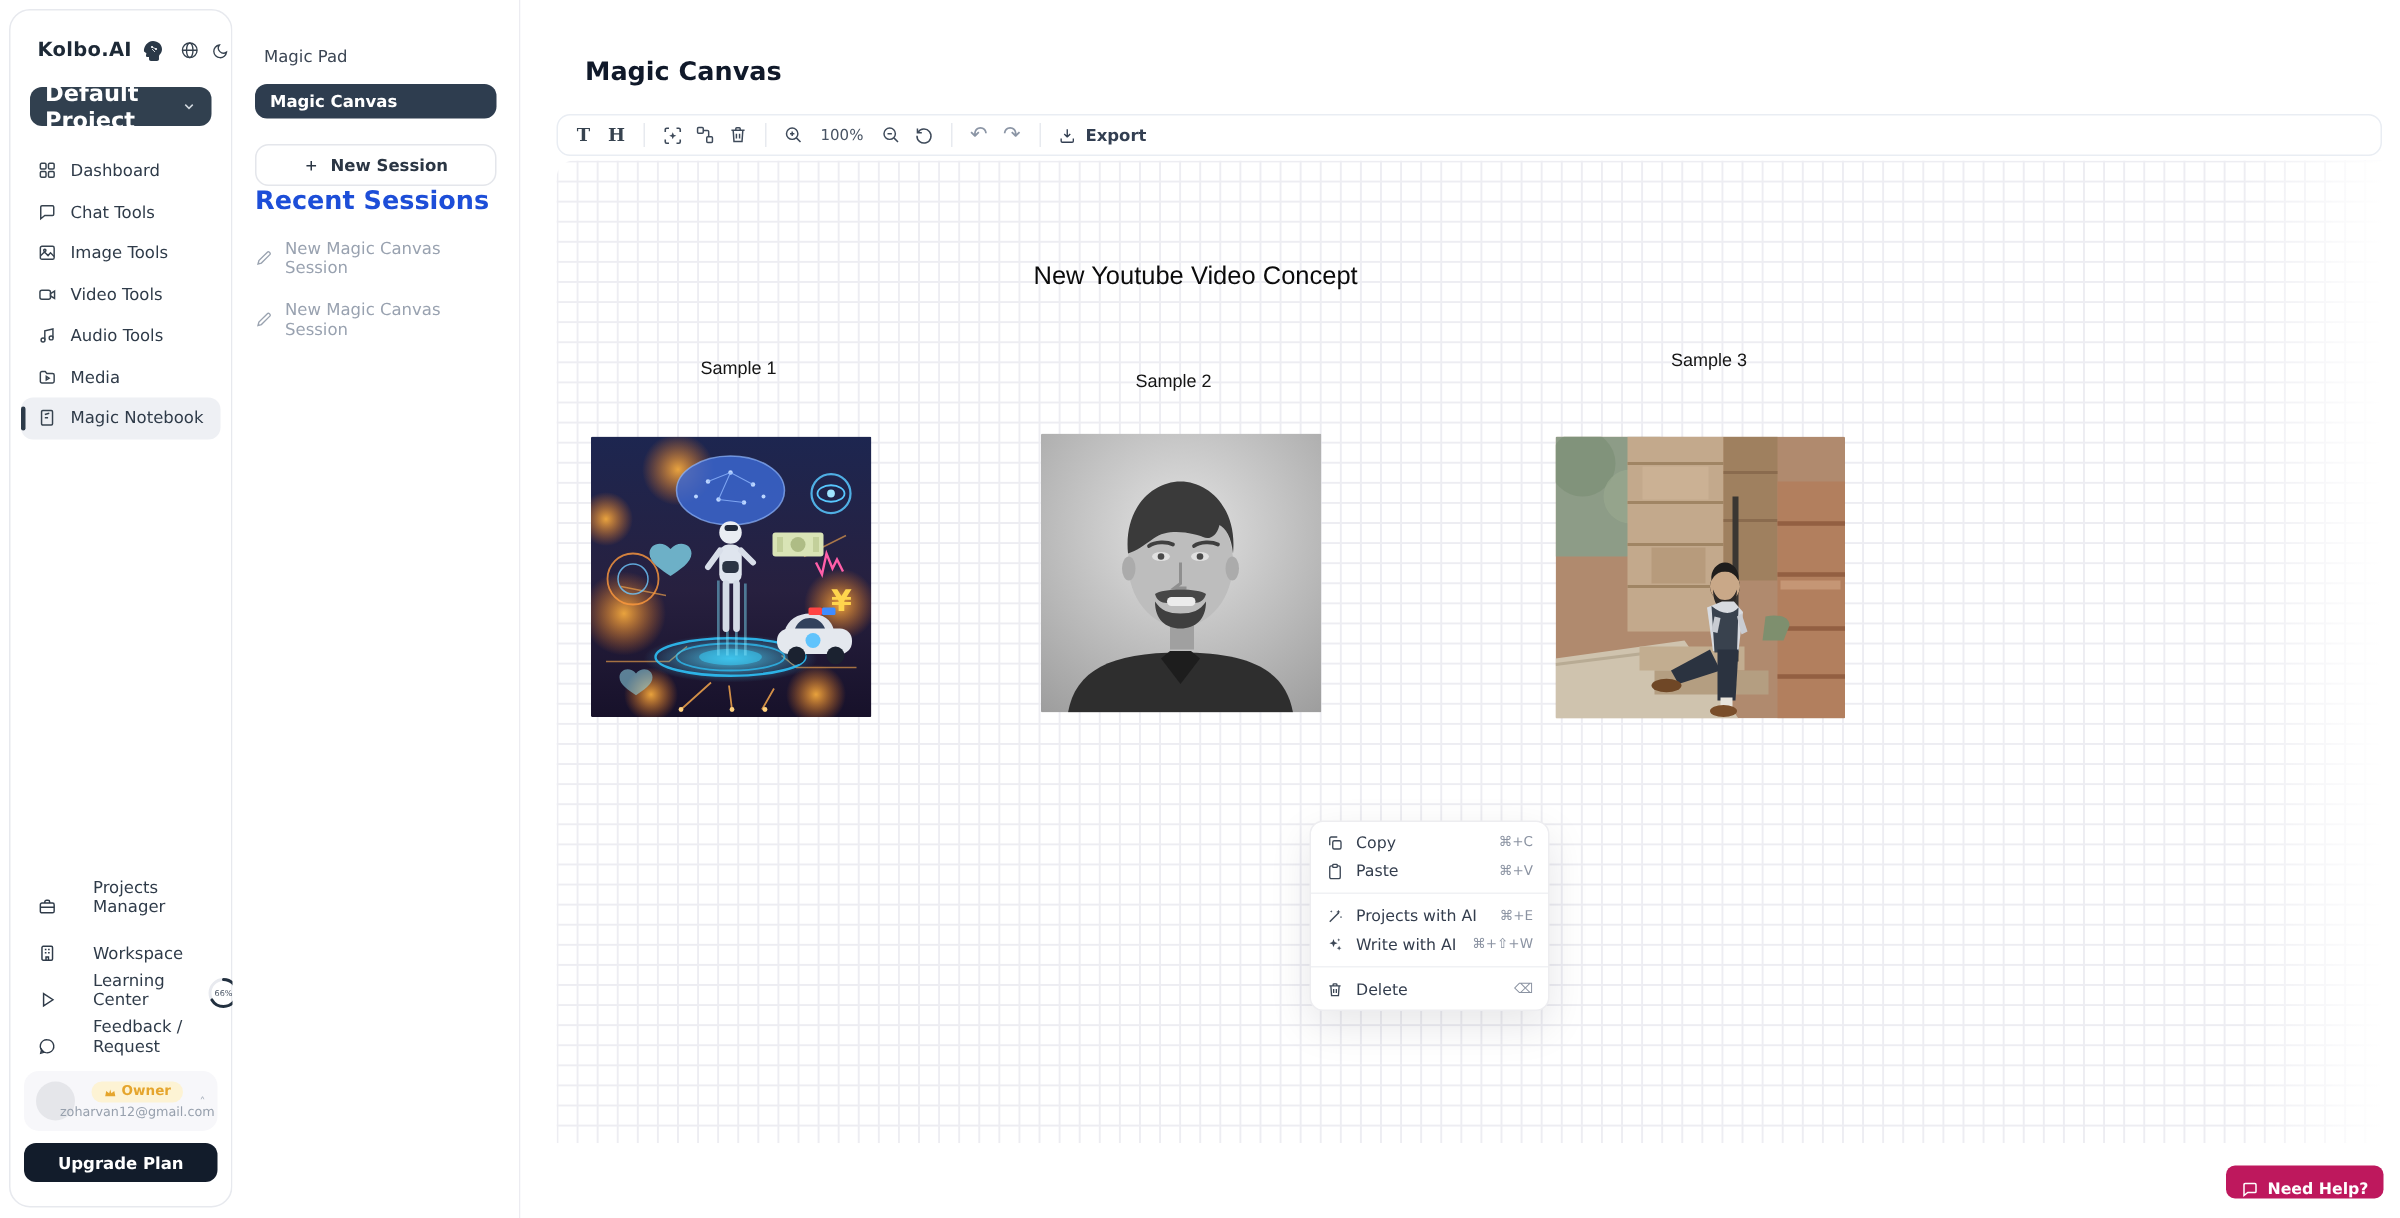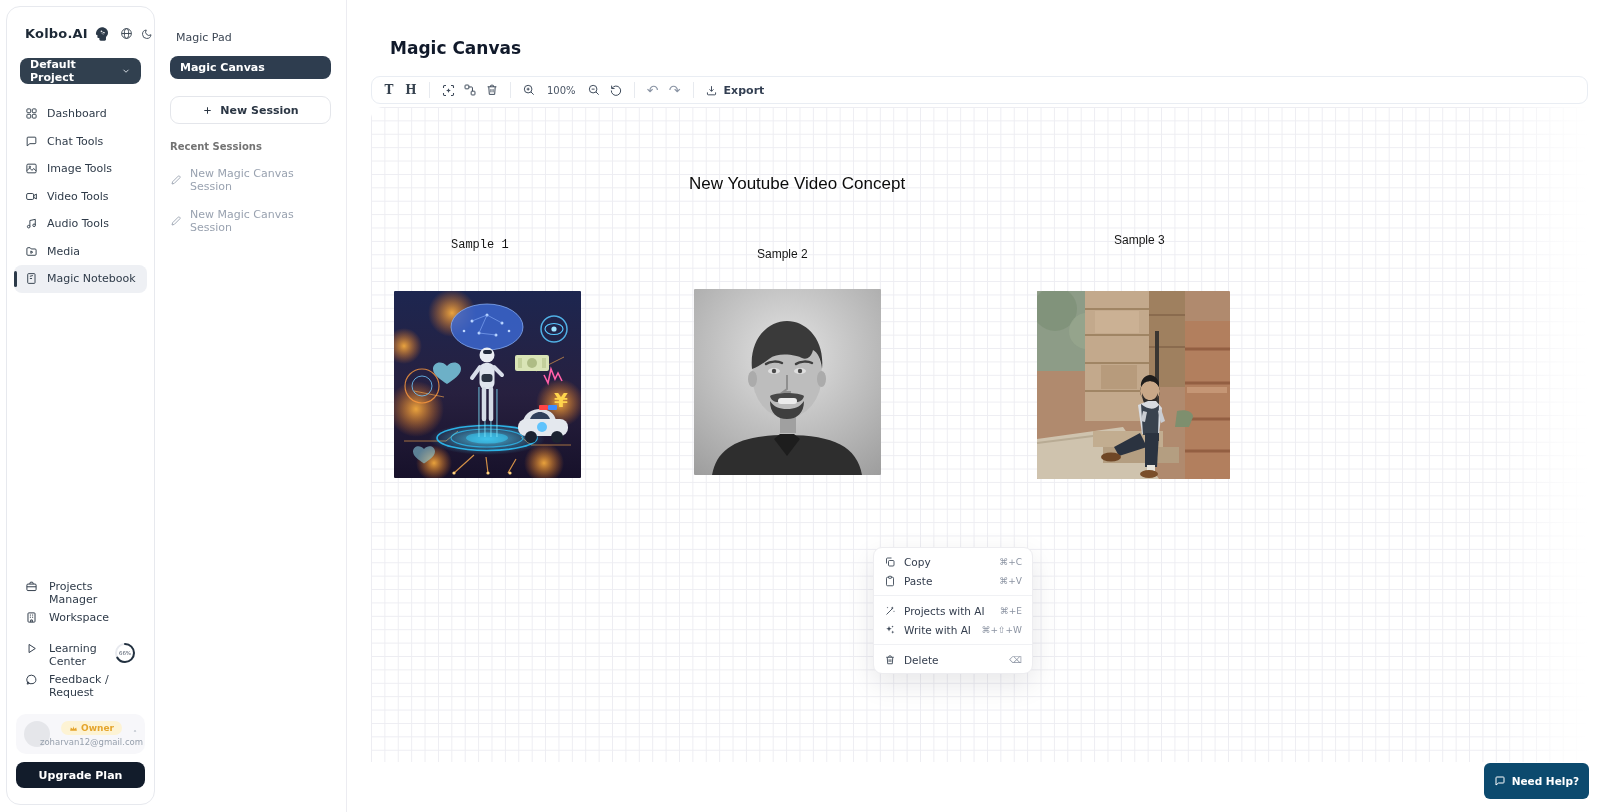--- a/index.html
+++ b/index.html
@@ -10,31 +10,31 @@
   
   .sidebar { position:absolute; left:6px; top:6px; width:149px; height:799px;
     background:#fff; border:1px solid #e7e9ee; border-radius:14px; }
   .logo-row { display:flex; align-items:center; margin:18px 12px 0 18px; gap:4px; }
   .brand { font-size:13px; font-weight:800; color:#1d2936; letter-spacing:.2px; }
   .logo-head { margin-left:2px; }
   .logo-spacer { flex:1; }
   .top-ico { color:#36424f; padding:2px; cursor:pointer; }
   .project-btn { margin:16px 13px 0; height:26px; background:#31404f; border-radius:8px;
     display:flex; align-items:center; padding:0 10px; color:#fff; cursor:pointer; }
-  .project-btn span { font-size:11px; font-weight:600; }
+  .project-btn span { font-size:15px; font-weight:600; }
   .project-btn .chev { margin-left:auto; color:#cfd6dd; }
   .nav { margin:16px 7px 0; display:flex; flex-direction:column; }
   .nav-item { height:27.5px; display:flex; align-items:center; gap:9px; padding:0 11px;
     border-radius:8px; font-size:11px; font-weight:500; color:#2f3b49; cursor:pointer; position:relative; }
   .nav-item .nico { color:#37434f; flex:0 0 auto; }
   .nav-item.active { background:#eef0f4; }
   .nav-item.active::before { content:""; position:absolute; left:0; top:6px; bottom:6px;
     width:3px; background:#2c3a49; border-radius:2px; }
   .sidebar-bottom { position:absolute; left:7px; right:7px; bottom:16px; }
-  .foot-item { height:31px; display:flex; align-items:flex-start; gap:11px; padding:0 11px;
+  .foot-item { height:31px; display:flex; align-items:flex-end; gap:24px; padding:0 11px;
     font-size:11px; font-weight:500; color:#2f3b49; cursor:pointer; border-radius:8px; }
   .ring-badge { margin-left:4px; position:relative; width:22px; height:22px; }
   .user-card { margin:10px 2px 8px; background:#f7f7fa; border-radius:10px; padding:7px 8px;
     display:flex; align-items:center; gap:17px; cursor:pointer; }
   .avatar { width:26px; height:26px; border-radius:50%; background:#e5e6ea; flex:0 0 auto; }
   .user-col { display:flex; flex-direction:column; align-items:center; gap:2px; min-width:0; }
   .owner-pill { display:flex; align-items:center; gap:3px; background:#fdf3d4; color:#e5a52d;
     border-radius:9px; padding:2px 8px; font-size:9px; font-weight:700; }
   .user-email { font-size:8.5px; color:#97a0ad; white-space:nowrap; }
   .user-chev { color:#aab2bd; font-size:8px; margin-left:auto; }
@@ -45,21 +45,21 @@
   
   .panel2 { position:absolute; left:155px; top:0; width:192px; height:812px;
     background:#fff; border-right:1px solid #ececf1; padding:29px 15px 0; }
   .pad-item { font-size:11px; font-weight:500; color:#3c4654; padding:2px 6px 12px; cursor:pointer; }
   .canvas-pill { height:23px; background:#2e3d4f; border-radius:8px; color:#fff;
     font-size:11px; font-weight:600; display:flex; align-items:center; padding:0 10px; cursor:pointer; }
   .new-session { margin-top:17px; height:28px; width:100%; background:#fff;
     border:1px solid #e4e6eb; border-radius:9px; display:flex; align-items:center;
     justify-content:center; gap:7px; font-size:11px; font-weight:600; color:#2b3644;
     font-family:inherit; cursor:pointer; }
-  .recent-heading { margin-top:17px; font-size:10px; font-weight:700; color:#737373; }
+  .recent-heading { font-size:17px; font-weight:700; color:#1d4ed8; }
   .recent-item { margin-top:15px; display:flex; align-items:center; gap:8px;
     font-size:11px; color:#99a2b0; cursor:pointer; }
   .recent-item .pico { color:#9aa3b0; }
 
   
   .main { position:absolute; left:347px; top:0; right:0; bottom:0; background:#fff; }
   .main-title { position:absolute; left:43px; top:38px; font-size:17px; font-weight:700;
     color:#10192a; }
   .toolbar { position:absolute; left:24px; right:12px; top:76px; height:28px;
     border:1px solid #e9edf3; border-radius:9px; background:#fff;
@@ -90,22 +90,22 @@
   
   .ctx { position:absolute; left:502px; top:440px; width:160px; background:#fff;
     border:1px solid #ededf0; border-radius:9px; padding:4px 0;
     box-shadow:0 10px 28px rgba(16,24,40,.10); }
   .cm-item { height:19px; display:flex; align-items:center; gap:8px; padding:0 10px;
     font-size:10.5px; color:#333d4d; cursor:pointer; }
   .cm-item .cico { color:#3c4756; flex:0 0 auto; }
   .cm-short { margin-left:auto; font-size:9px; color:#8b93a2; }
   .cm-div { height:1px; background:#f0f1f4; margin:5px 0; }
 
-  .help-btn { position:absolute; right:11px; bottom:13px; height:36px; background:#0c4a6e;
-    color:#fff; border:none; border-radius:6px; display:flex; align-items:center; gap:6px;
+  .help-btn { position:absolute; right:11px; bottom:13px; height:22px; background:#be185d;
+    color:#fff; border:none; border-radius:6px; display:flex; align-items:flex-end; gap:6px;
     padding:0 10px; font-size:10.5px; font-weight:700; font-family:inherit; cursor:pointer; }
 </style>
 </head>
 <body>
 
 <div class="sidebar">
   <div class="logo-row">
     <span class="brand">Kolbo.AI</span>
     <span class="logo-head">
       <svg width="16" height="16" viewBox="0 0 24 24">
@@ -350,21 +350,21 @@
       <svg width="13" height="13" viewBox="0 0 24 24" fill="none" stroke="currentColor" stroke-width="1.7">
           <path d="M12 4v9.5m0 0l3.7-3.7M12 13.5L8.3 9.8M4.5 15.5v3a1.5 1.5 0 0 0 1.5 1.5h12a1.5 1.5 0 0 0 1.5-1.5v-3"></path>
         </svg>
       <span>Export</span>
     </button>
   </div>
 
   <div class="canvas">
     <div class="cv-heading">New Youtube Video Concept</div>
 
-    <div class="cv-label" style="left:80px; top:131px;font-family:Liberation Mono, monospace;">Sample 1</div>
+    <div class="cv-label" style="left:96px; top:131px;">Sample 1</div>
     <div class="cv-label" style="left:386px; top:140px;">Sample 2</div>
     <div class="cv-label" style="left:743px; top:126px;">Sample 3</div>
 
     <div class="cv-img" style="left:23px; top:184px; width:187px; height:187px;">
       <svg width="187" height="187" viewBox="0 0 187 187">
         <defs>
           <linearGradient id="i1bg" x1="0" y1="0" x2="0" y2="1">
             <stop offset="0" stop-color="#1d2650"></stop>
               <stop offset=".55" stop-color="#27203f"></stop>
               <stop offset="1" stop-color="#17112a"></stop>

